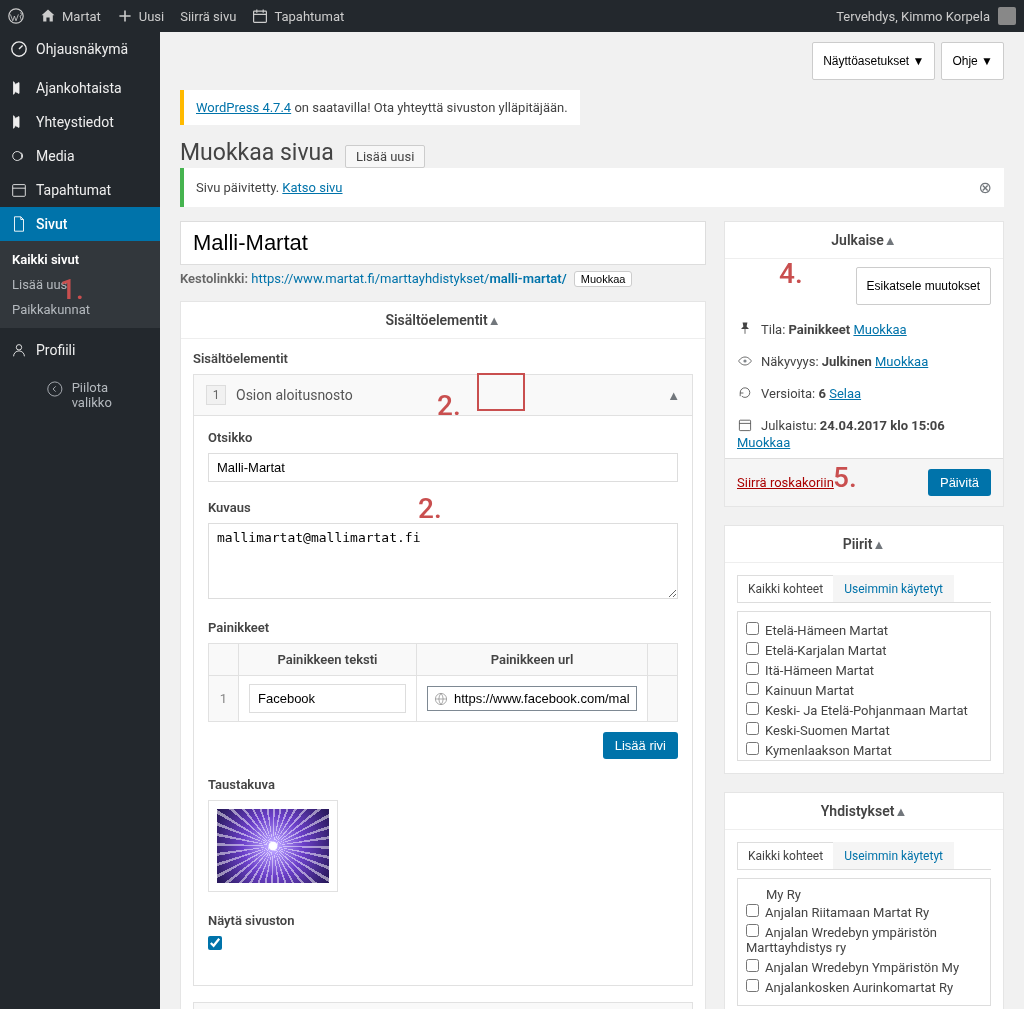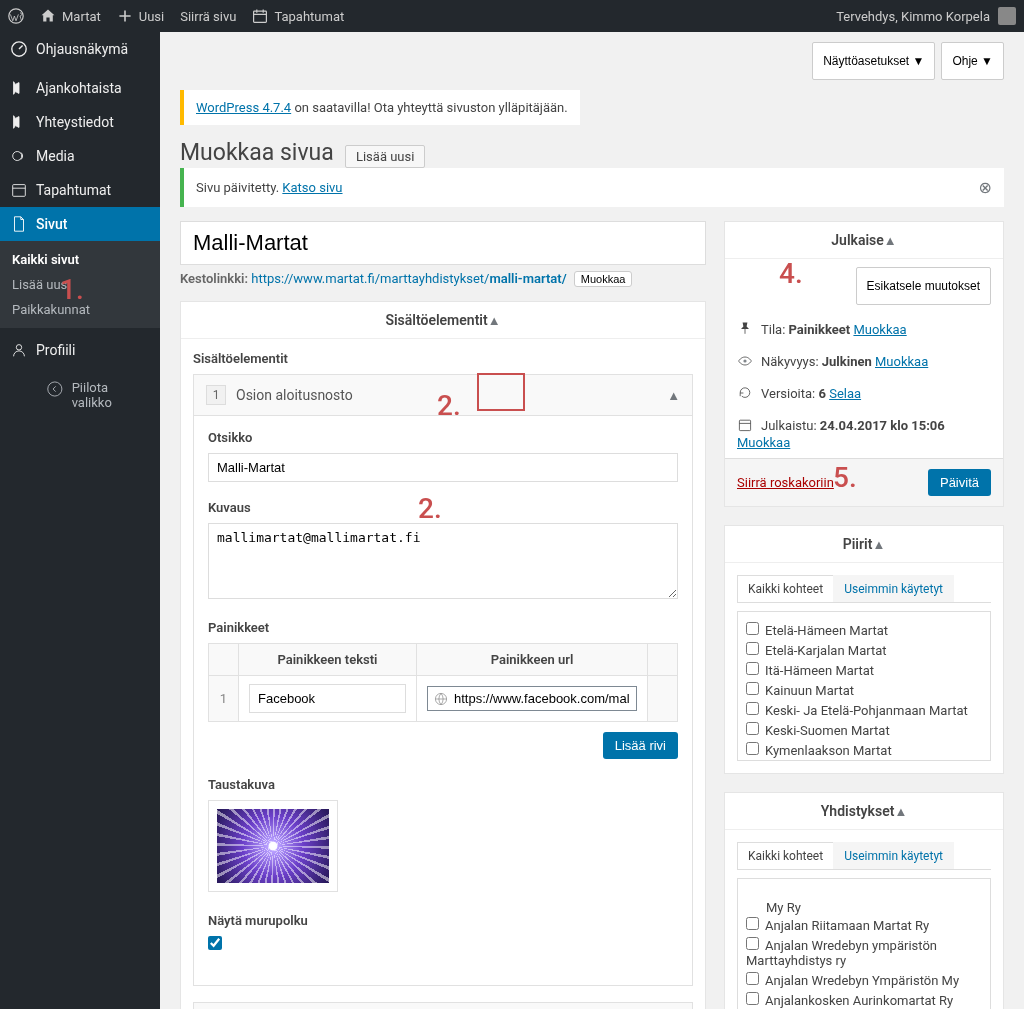--- a/index.html
+++ b/index.html
@@ -307,21 +307,21 @@
                     </tr>
                       </tbody>
                   </table>
                   <div class="btn-row"><button class="btn">Lisää rivi</button></div>
                 </div>
                 <div class="field-group">
                   <label>Taustakuva</label>
                   <div class="thumb-box"><div class="thumb"></div></div>
                 </div>
                 <div class="field-group">
-                  <label>Näytä murupolku</label>
+                  <label>Näytä sivuston</label>
                   <input type="checkbox" checked="" class="checkbox-field" style="">
                 </div>
               </div>
             </div>
 
             <div class="layout-box">
               <div class="layout-header">
                 
                 
                 
@@ -409,21 +409,21 @@
           <div class="postbox-header">
               <h2>Yhdistykset</h2>
               <span class="toggle">▲</span>
             </div>
           <div class="postbox-body">
             <div class="tabs">
               <span class="tab">Kaikki kohteet</span>
               <span class="tab inactive">Useimmin käytetyt</span>
             </div>
             <div class="checklist" id="yhd-list">
-                <div style="padding-left: 20px; margin-top: 13px;">My Ry</div>
+                <div style="padding-left: 20px;">My Ry</div>
                 <label><input type="checkbox" style="">Anjalan Riitamaan Martat Ry</label>
                 <label><input type="checkbox" style="">Anjalan Wredebyn ympäristön Marttayhdistys ry</label>
                 <label><input type="checkbox" style="">Anjalan Wredebyn Ympäristön My</label>
                 <label><input type="checkbox" style="">Anjalankosken Aurinkomartat Ry</label>
               </div>
           </div>
         </div>
 
       </div>
     </div>

